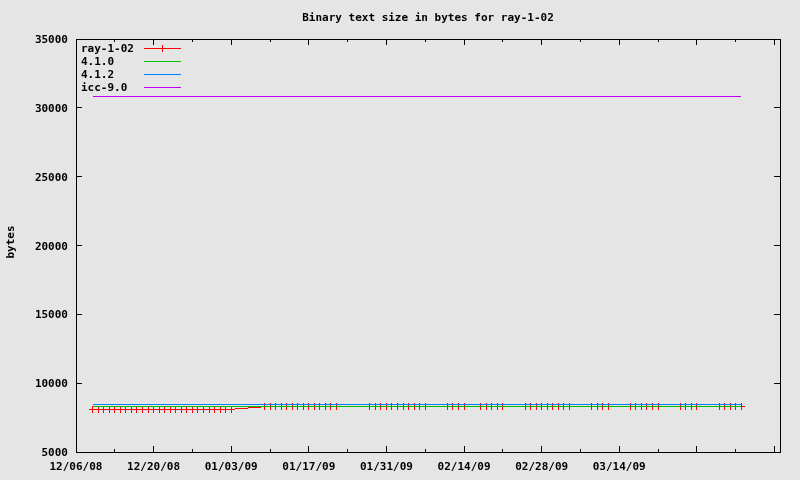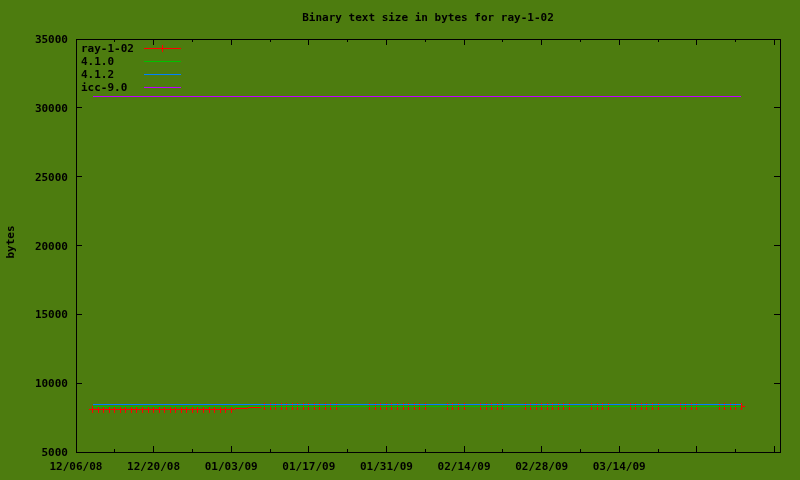--- a/index.html
+++ b/index.html
@@ -1,16 +1,16 @@
 <!DOCTYPE html>
 <html><head>
 <meta charset="utf-8">
 <style>
   html,body{margin:0;padding:0;background:#ffffff;}
-  #stage{position:relative;width:800px;height:480px;background:#4d7c0f;overflow:hidden;}
+  #stage{position:relative;width:800px;height:480px;background:#e5e5e5;overflow:hidden;}
   svg text{font-family:"DejaVu Sans Mono", monospace;font-weight:bold;font-size:11px;fill:#000000;}
   svg{shape-rendering:crispEdges;}
 </style>
 </head>
 <body>
 
 <div id="stage">
   <svg id="chart" width="800" height="480" viewBox="0 0 800 480">
     <text id="chart-title" x="428" y="21" text-anchor="middle" shape-rendering="auto">Binary text size in bytes for ray-1-02</text>
     <text id="y-axis-label" transform="translate(14,242) rotate(-90)" text-anchor="middle" shape-rendering="auto">bytes</text>

